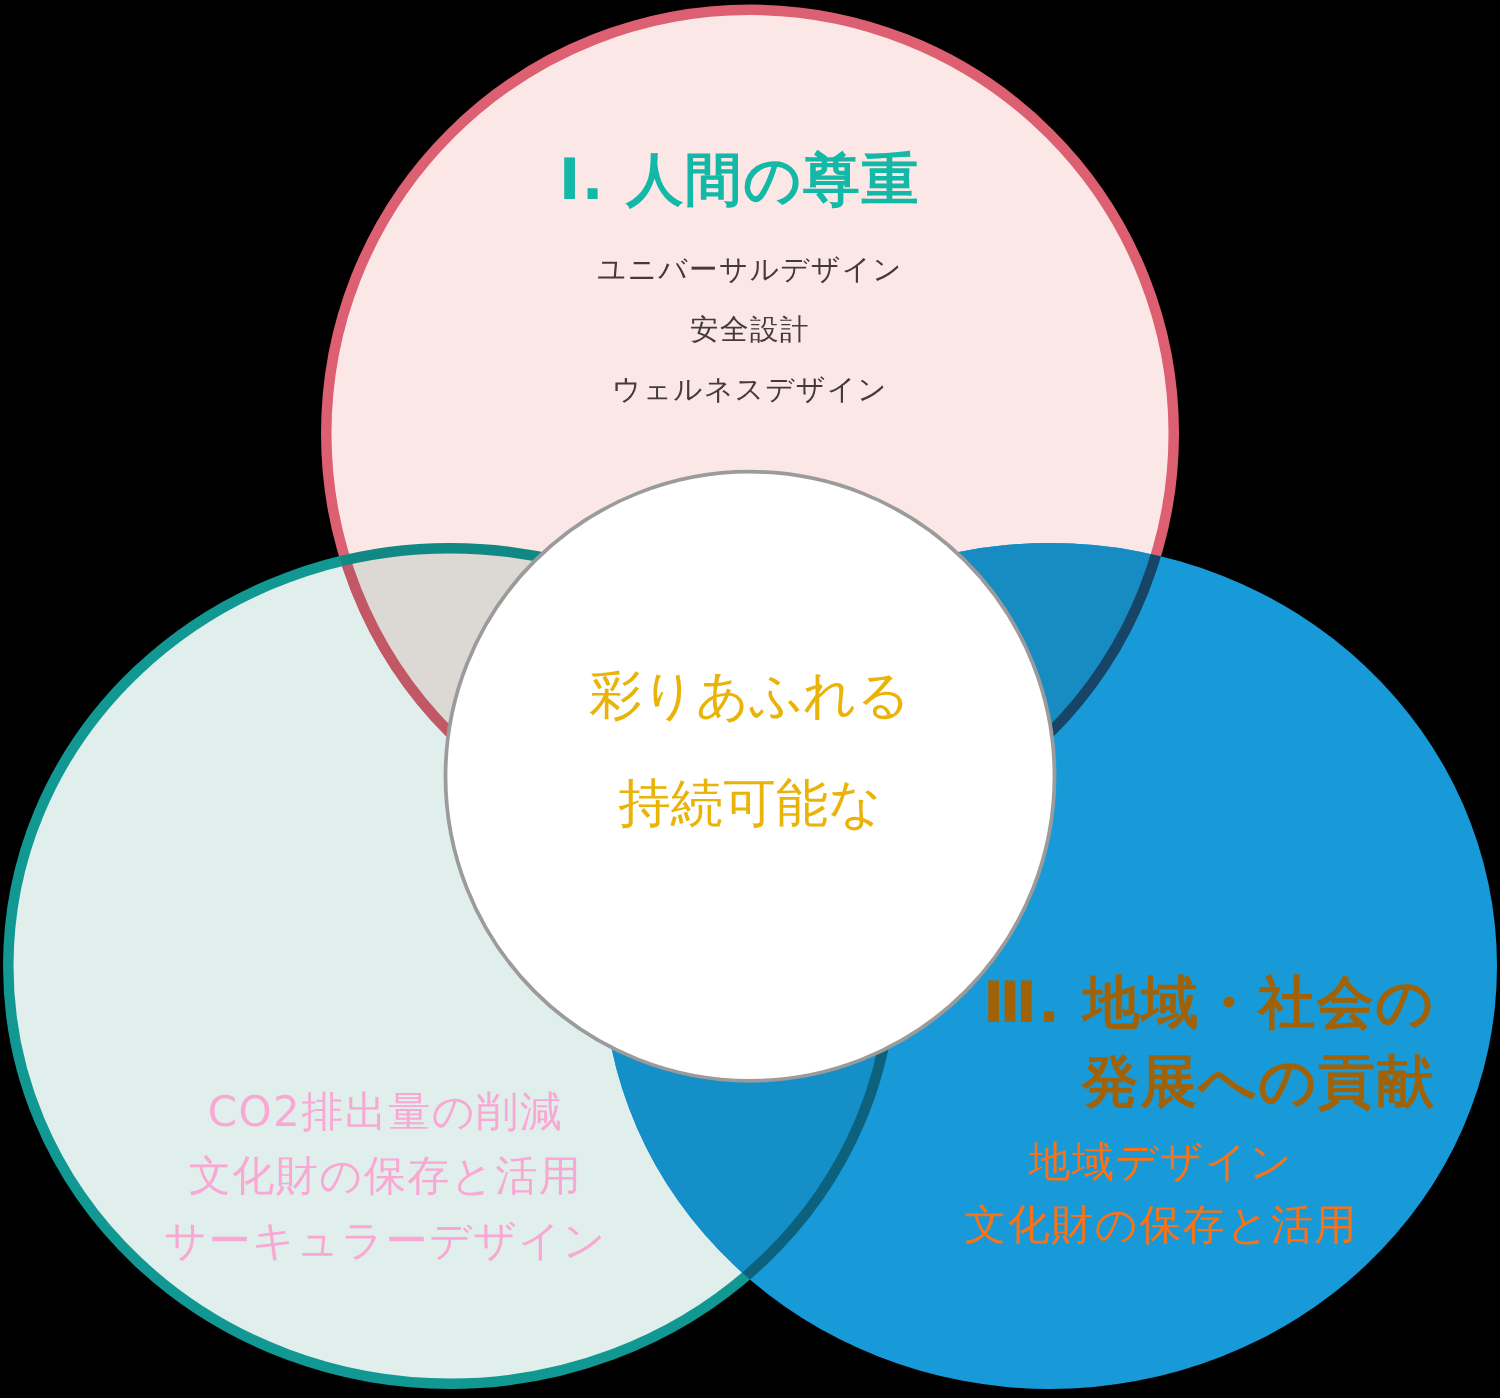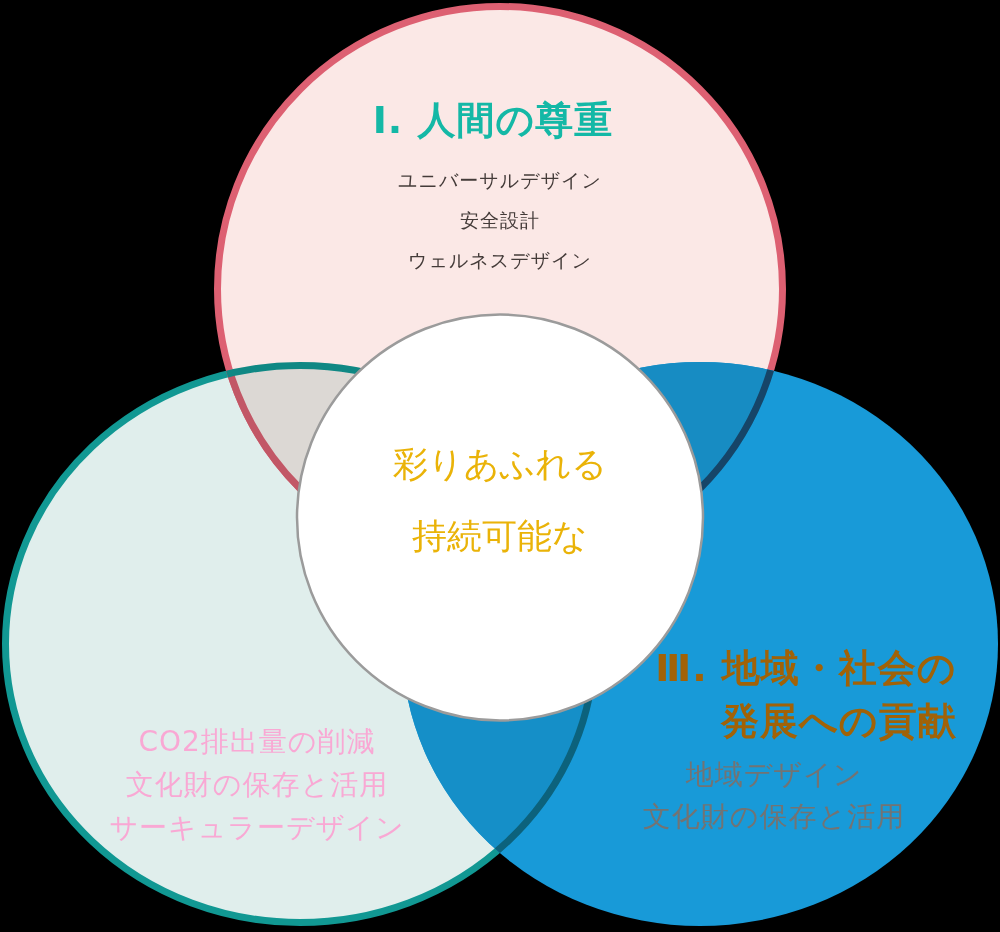--- a/index.html
+++ b/index.html
@@ -7,21 +7,21 @@
          font-family:"DejaVu Sans","Liberation Sans",sans-serif;}
   .stage svg{position:absolute;left:0;top:0;}
   .label{position:absolute;transform:translate(-50%,-50%);text-align:center;white-space:nowrap;}
   .title{font-weight:bold;font-size:38px;letter-spacing:1px;}
   .items{font-size:28px;letter-spacing:1px;}
   .pink-title{left:493px;top:120px;color:#14b8a6;}
   .pink-items{left:500px;top:220px;line-height:40px;color:#443b39;font-size:19px;}
   .teal-title{left:203px;top:684px;color:#0f7f7b;}
   .teal-items{left:245px;top:784px;line-height:43px;color:#f9a8d4;margin-left:12px;}
   .blue-title{left:806px;top:695px;line-height:53px;color:#a16207;text-align:right;}
-  .blue-items{left:774px;top:796px;line-height:42px;color:#737373;}
+  .blue-items{left:774px;top:796px;line-height:42px;color:#f97316;}
   .center-text{left:500px;top:500px;line-height:72px;font-size:35px;font-weight:400;color:#eab308;}
 </style>
 </head>
 <body>
 
 <div class="stage">
 
   <svg width="1000" height="932" viewBox="0 0 1000 932">
     <defs>
       <clipPath id="cpTeal">

